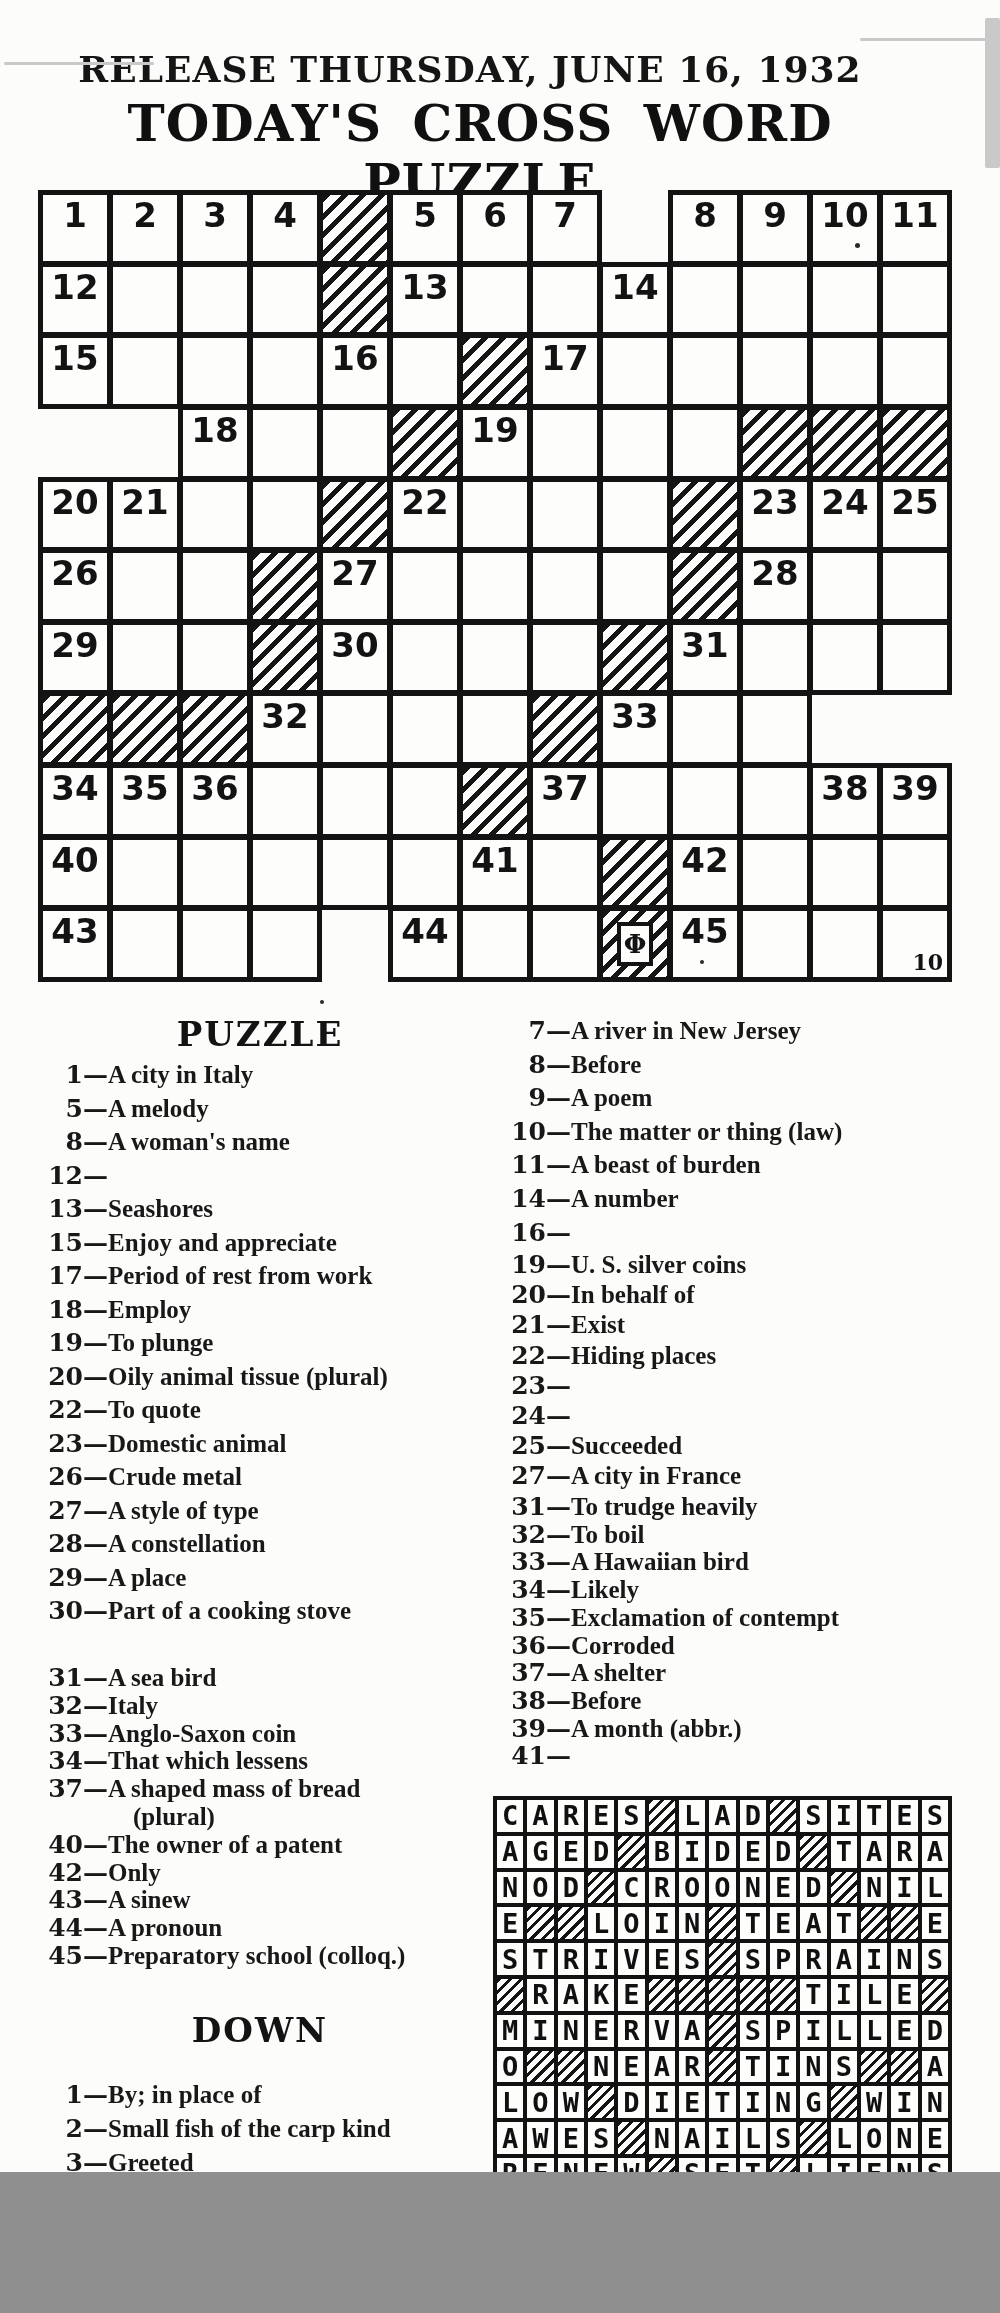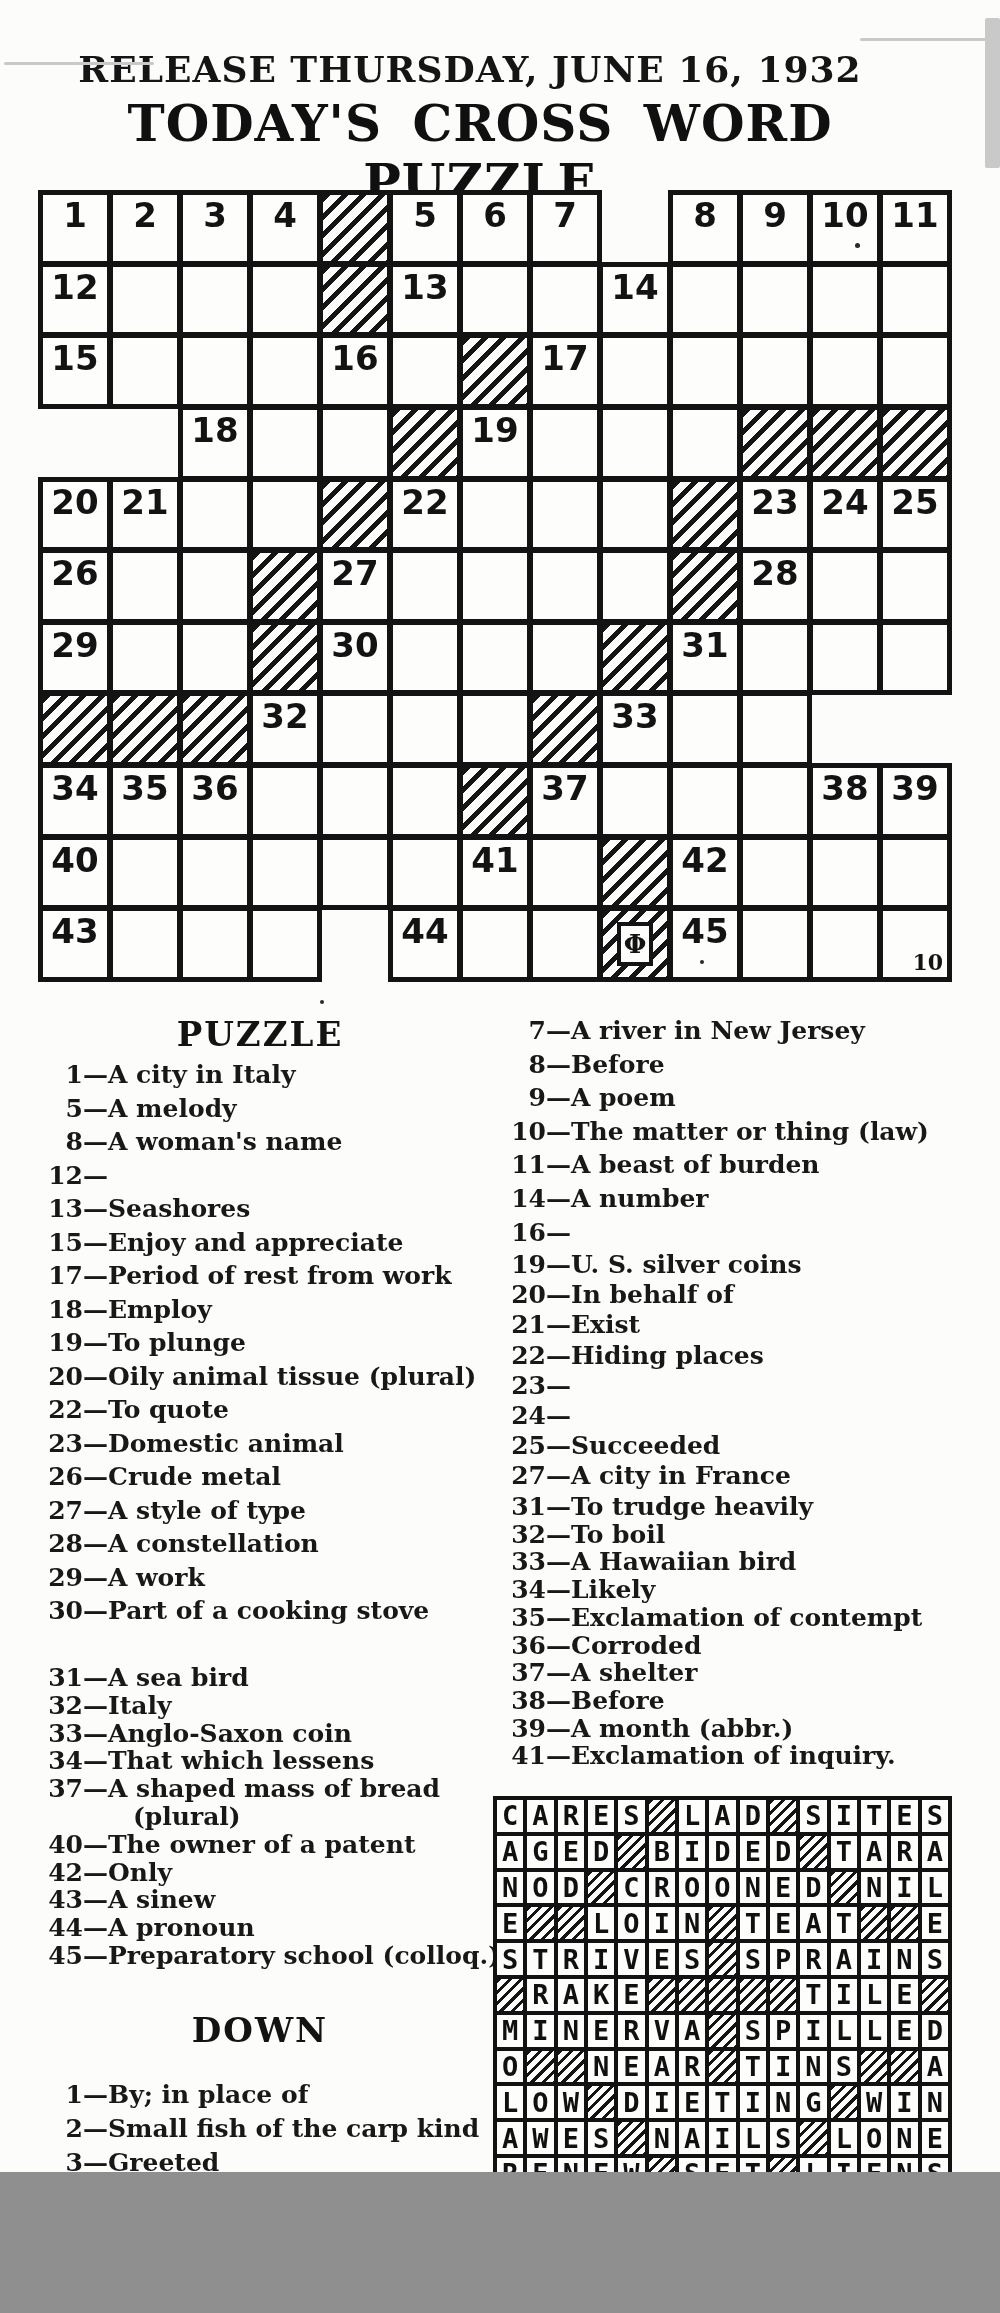--- a/index.html
+++ b/index.html
@@ -46,21 +46,21 @@
   }
   
   .clue-block{position:absolute;}
   .section-header{
     position:absolute; font-size:34px; font-weight:bold; letter-spacing:2px;
     text-align:center; color:#131313;
   }
   .clue{display:flex; align-items:flex-start; font-weight:bold; color:#181818;}
   .clue .cnum{flex:none; width:38px; text-align:right;}
   .clue .cdash{flex:none;}
-  .clue .ctext{flex:1; white-space:pre-line;}
+  .clue .ctext{flex:1; white-space:pre-line;font-family:Liberation Serif, serif;}
   .left-col .clue{font-size:25px;}
   .right-col .clue{font-size:25px;}
   
   #solution-grid{position:absolute; left:495px; top:1798px; width:455px; height:394px;}
   .scell{
     position:absolute; box-sizing:border-box;
     background:#fdfdfc; border:2.5px solid #121212;
     box-shadow:0 0 0 2px #121212;
     display:flex; align-items:center; justify-content:center;
     font-family:"DejaVu Sans Mono", monospace; font-weight:bold;
@@ -391,21 +391,21 @@
         <span class="ctext">A style of type</span>
       </div>
       <div class="clue">
         <span class="cnum">28</span>
         <span class="cdash">—</span>
         <span class="ctext">A constellation</span>
       </div>
       <div class="clue">
         <span class="cnum">29</span>
         <span class="cdash">—</span>
-        <span class="ctext">A work</span>
+        <span class="ctext">A place</span>
       </div>
       <div class="clue">
         <span class="cnum">30</span>
         <span class="cdash">—</span>
         <span class="ctext">Part of a cooking stove</span>
       </div>
     </div>
   <div class="clue-block left-col" id="across-block-2" style="left:45px; top:1664px; width:470px; line-height:27.8px;">
       <div class="clue">
         <span class="cnum">31</span>
@@ -598,21 +598,20 @@
         <span class="ctext">Before</span>
       </div>
       <div class="clue">
         <span class="cnum">39</span>
         <span class="cdash">—</span>
         <span class="ctext">A month (abbr.)</span>
       </div>
       <div class="clue">
         <span class="cnum">41</span>
         <span class="cdash">—</span>
-        <span class="ctext">Exclamation of inquiry.</span>
       </div>
     </div>
 
   <div id="solution-grid">
       <div class="scell" style="left: 0px; top: 0px; width: 30.3333px; height: 35.8px;">
         <span>C</span>
       </div>
       <div class="scell" style="left: 30.3333px; top: 0px; width: 30.3333px; height: 35.8px;">
         <span>A</span>
       </div>

